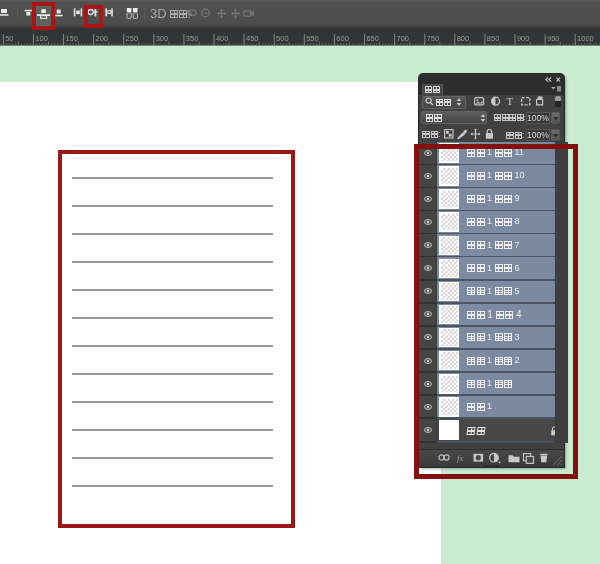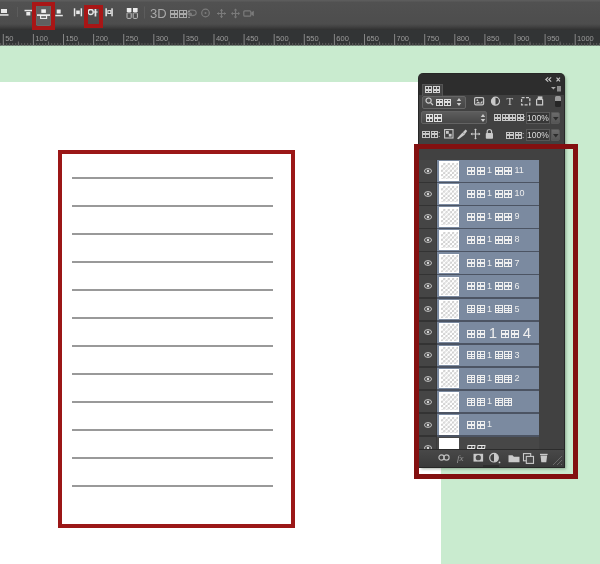--- a/index.html
+++ b/index.html
@@ -214,21 +214,21 @@
  <rect x="41.8" y="5" width="7.2" height="5.8" rx="0.8" fill="#c9c9c9"></rect>
  <path d="M43.2 5 v-1.3 a2.2 2.2 0 0 1 4.4 0 V5" fill="none" stroke="#c9c9c9" stroke-width="1.2"></path>
 </svg>
 <div class="abs" style="left:87px;top:56.5px;color:#c6c6c6;font-size:8.5px;line-height:8.5px;">
 <span class="cj" style="width:7.5px;height:7.5px;"></span><span class="cj" style="width:7.5px;height:7.5px;margin-left:1px;"></span>:</div>
 <div class="abs" style="left:107px;top:55px;width:23.5px;height:11.5px;background:#373737;border:1px solid #585858;box-sizing:border-box;color:#ddd;font-size:8.5px;text-align:center;line-height:10.5px;">100%</div>
 <div class="abs" style="left:131.5px;top:55px;width:9.5px;height:11.5px;background:linear-gradient(#6b6b6b,#555);border:1px solid #585858;border-radius:0 2px 2px 0;box-sizing:border-box;"></div>
 <svg class="abs" style="left:133.5px;top:59.5px" width="6" height="4" viewBox="0 0 6 4">
       <path d="M0 0 h5.6 l-2.8 3.6z" fill="#2c2c2c"></path>
     </svg>
-<div class="abs" style="left:0;top:86px;width:120px;height:300.5px;background:linear-gradient(to right,#333 0 18px,#4c5463 18px 135.5px,#3e3e3e 135.5px);overflow:hidden;">
+<div class="abs" style="left:0;top:68px;width:149px;height:300.5px;background:linear-gradient(to right,#333 0 18px,#4c5463 18px 135.5px,#3e3e3e 135.5px);overflow:hidden;">
       <div class="abs" style="left:0;top:0.0px;width:135.5px;height:21.5px;background:#7b8aa0;"></div>
 <div class="abs" style="left:0;top:0.0px;width:18px;height:21.5px;background:#454545;border-right:1px solid #3a3a3a;box-sizing:border-box;"></div>
 <svg class="abs" style="left:5px;top:7.7px" width="8" height="6" viewBox="0 0 8 6">
         <ellipse cx="4" cy="3" rx="3.5" ry="2.4" fill="none" stroke="#d5d5d5" stroke-width="0.9"></ellipse>
         <circle cx="4" cy="3" r="1.25" fill="#d5d5d5"></circle>
       </svg>
 <div class="abs" style="left:20px;top:1.2px;width:20px;height:19.5px;background:#fff;"></div>
 <div class="abs" style="left:21.5px;top:2.7px;width:17px;height:16.5px;background:#fff;
 background-image:linear-gradient(45deg,#cfcfcf 25%,transparent 25%,transparent 75%,#cfcfcf 75%),linear-gradient(45deg,#cfcfcf 25%,transparent 25%,transparent 75%,#cfcfcf 75%);
 background-size:4.4px 4.4px;background-position:0 0,2.2px 2.2px;"></div>
@@ -309,21 +309,21 @@
 <div class="abs" style="left:0;top:161.6px;width:135.5px;height:21.5px;background:#7b8aa0;"></div>
 <div class="abs" style="left:0;top:161.6px;width:18px;height:21.5px;background:#454545;border-right:1px solid #3a3a3a;box-sizing:border-box;"></div>
 <svg class="abs" style="left:5px;top:169.3px" width="8" height="6" viewBox="0 0 8 6">
         <ellipse cx="4" cy="3" rx="3.5" ry="2.4" fill="none" stroke="#d5d5d5" stroke-width="0.9"></ellipse>
         <circle cx="4" cy="3" r="1.25" fill="#d5d5d5"></circle>
       </svg>
 <div class="abs" style="left:20px;top:162.8px;width:20px;height:19.5px;background:#fff;"></div>
 <div class="abs" style="left:21.5px;top:164.3px;width:17px;height:16.5px;background:#fff;
 background-image:linear-gradient(45deg,#cfcfcf 25%,transparent 25%,transparent 75%,#cfcfcf 75%),linear-gradient(45deg,#cfcfcf 25%,transparent 25%,transparent 75%,#cfcfcf 75%);
 background-size:4.4px 4.4px;background-position:0 0,2.2px 2.2px;"></div>
-<div class="abs" style="left:48px;top:167.8px;color:#eee;font-size:15px;line-height:9px;white-space:nowrap;">
+<div class="abs" style="left:48px;top:167.8px;color:#eee;font-size:10px;line-height:9px;white-space:nowrap;">
 <span class="cj" style="width:8px;height:8px;"></span><span class="cj" style="width:8px;height:8px;margin-left:1.5px;"></span>&nbsp;1&nbsp;<span class="cj" style="width:8px;height:8px;"></span><span class="cj" style="width:8px;height:8px;margin-left:1.5px;"></span>&nbsp;4</div>
 <div class="abs" style="left:0;top:184.6px;width:135.5px;height:21.5px;background:#7b8aa0;"></div>
 <div class="abs" style="left:0;top:184.6px;width:18px;height:21.5px;background:#454545;border-right:1px solid #3a3a3a;box-sizing:border-box;"></div>
 <svg class="abs" style="left:5px;top:192.4px" width="8" height="6" viewBox="0 0 8 6">
         <ellipse cx="4" cy="3" rx="3.5" ry="2.4" fill="none" stroke="#d5d5d5" stroke-width="0.9"></ellipse>
         <circle cx="4" cy="3" r="1.25" fill="#d5d5d5"></circle>
       </svg>
 <div class="abs" style="left:20px;top:185.8px;width:20px;height:19.5px;background:#fff;"></div>
 <div class="abs" style="left:21.5px;top:187.3px;width:17px;height:16.5px;background:#fff;
 background-image:linear-gradient(45deg,#cfcfcf 25%,transparent 25%,transparent 75%,#cfcfcf 75%),linear-gradient(45deg,#cfcfcf 25%,transparent 25%,transparent 75%,#cfcfcf 75%);

